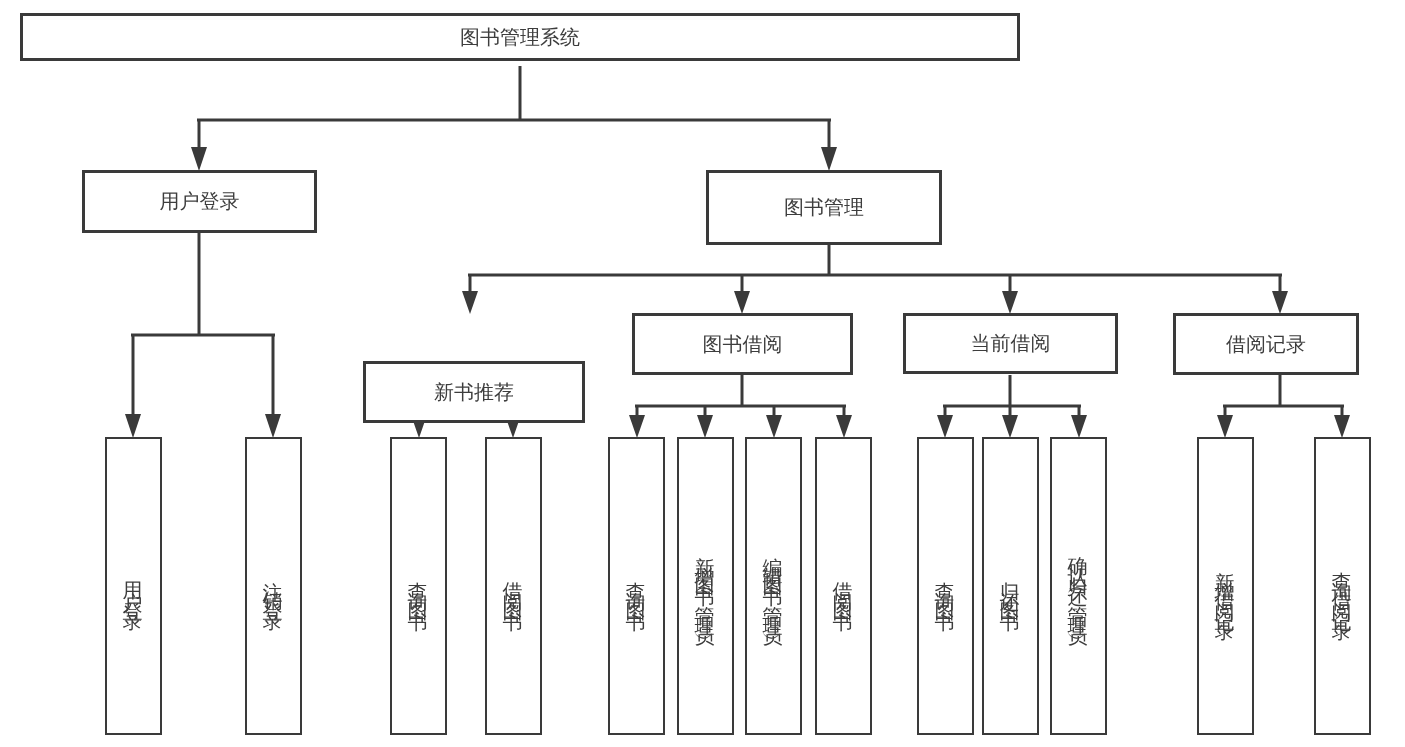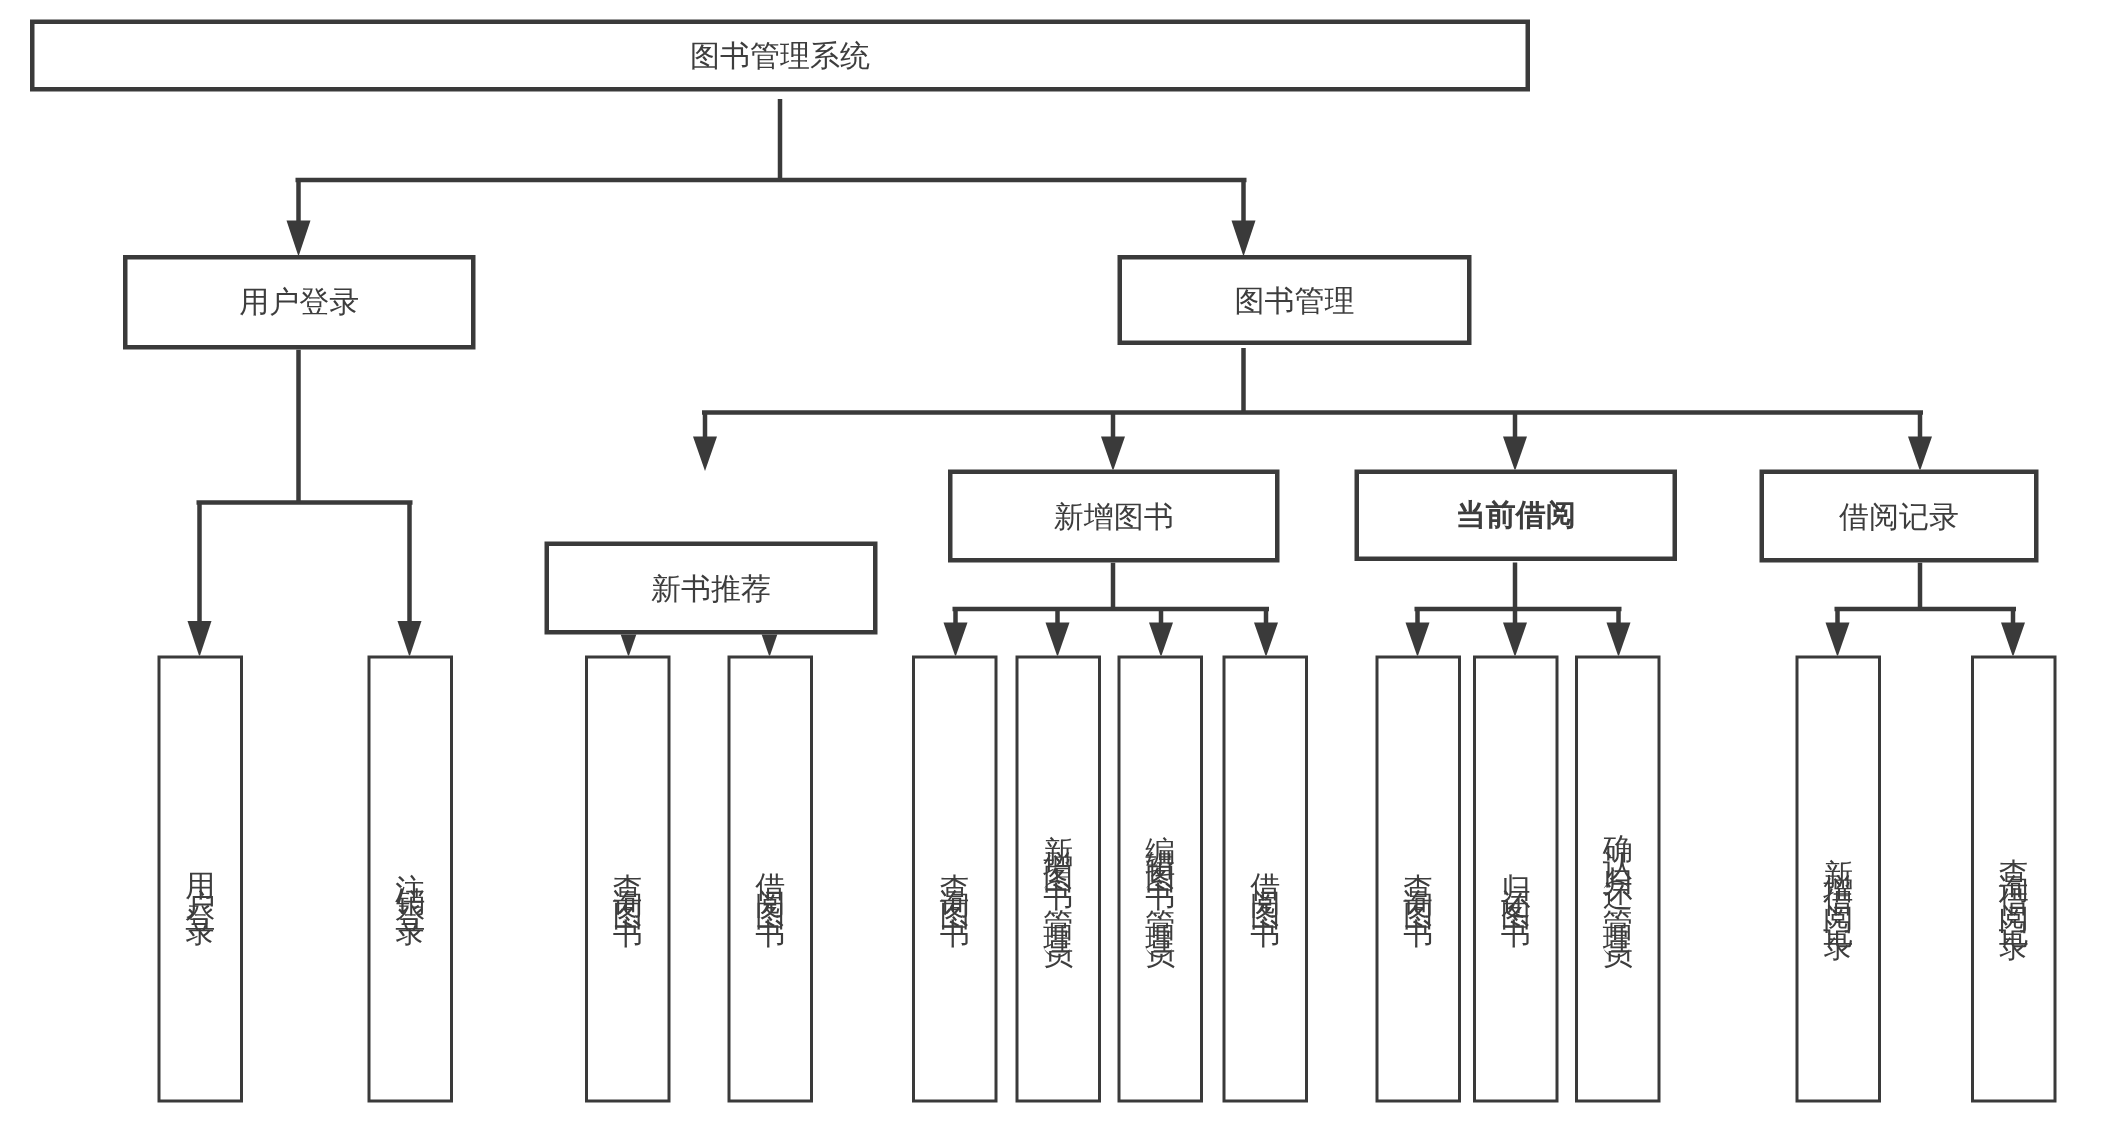--- a/index.html
+++ b/index.html
@@ -116,25 +116,25 @@
     <line class="cline" x1="1223" y1="406" x2="1344" y2="406"></line>
     <line class="cline" x1="1225" y1="406" x2="1225" y2="417"></line>
     <polygon class="carrow" points="1217,415 1233,415 1225,438"></polygon>
     <line class="cline" x1="1342" y1="406" x2="1342" y2="417"></line>
     <polygon class="carrow" points="1334,415 1350,415 1342,438"></polygon>
   </svg>
 
   <div class="box" style="left:20px; top:13px; width:1000px; height:48px;">图书管理系统</div>
 
   <div class="box" style="left:82px; top:170px; width:235px; height:63px;">用户登录</div>
-  <div class="box" style="left:745px; top:170px; width:236px; height:60px;">图书管理</div>
+  <div class="box" style="left:706px; top:170px; width:236px; height:75px;">图书管理</div>
 
   <div class="box" style="left:363px; top:313px; width:222px; height:62px;margin-top:48px;">新书推荐</div>
-  <div class="box" style="left:632px; top:313px; width:221px; height:62px;">新增图书</div>
-  <div class="box" style="left:903px; top:313px; width:215px; height:61px;font-weight:bold;">当前借阅</div>
+  <div class="box" style="left:632px; top:313px; width:221px; height:62px;">图书借阅</div>
+  <div class="box" style="left:903px; top:313px; width:215px; height:61px;">当前借阅</div>
   <div class="box" style="left:1173px; top:313px; width:186px; height:62px;">借阅记录</div>
 
   <div class="box leaf" style="left:105px;">用户登录</div>
   <div class="box leaf" style="left:245px;">注销登录</div>
 
   <div class="box leaf" style="left:390px;">查询图书</div>
   <div class="box leaf" style="left:485px;">借阅图书</div>
 
   <div class="box leaf" style="left:608px;">查询图书</div>
   <div class="box leaf" style="left:677px;">新增图书（管理员）</div>

